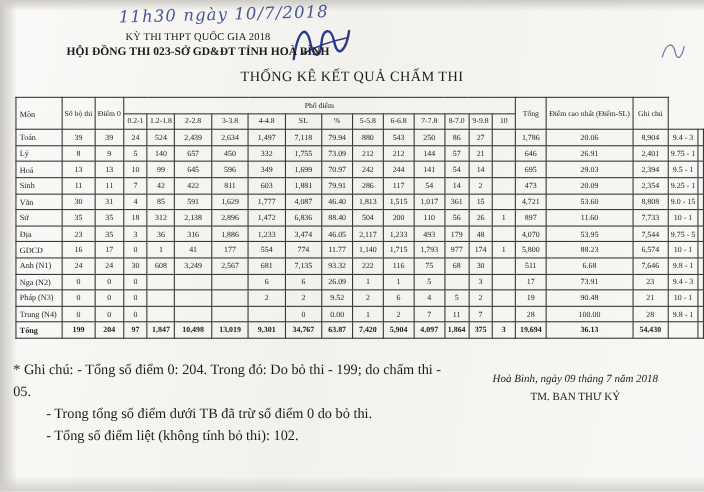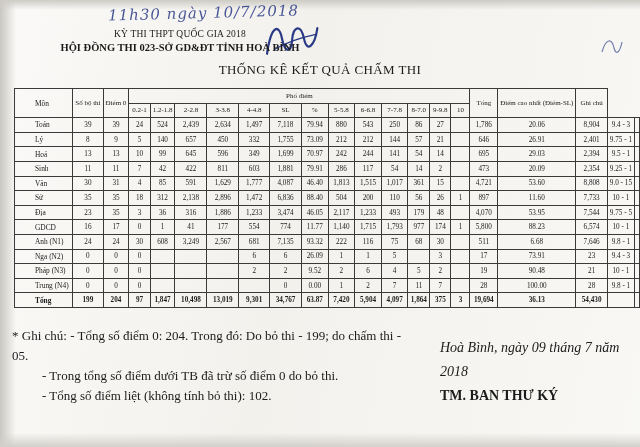--- a/index.html
+++ b/index.html
@@ -59,38 +59,38 @@
     background:transparent;
   }
   th,td{
     border:0.7px solid #3a3a3a;
     padding:0 2px;
     text-align:center;
     height:13.6px;
     white-space:nowrap;
   }
   thead th{font-weight:normal;font-size:7px;}
-  .rowlabel{text-align:left;padding-left:20px;font-size:7.4px;width:36px;}
+  .rowlabel{text-align:left;padding-left:3px;font-size:7.4px;width:36px;}
   .tot td{font-weight:bold;}
   td.num{font-variant-numeric:tabular-nums;}
   .narrow{width:17px;}
   .wide{width:30px;}
   .w2{width:24px;}
 
   
   .notes{
     position:absolute;left:12px;top:326px;width:400px;
     font-size:13px;line-height:1.55;
   }
   .notes .ind{padding-left:30px;display:block;}
   .sign-block{
-    position:absolute;right:10px;top:336px;width:190px;text-align:left;
-    font-size:14px;line-height:1.7;
-  }
-  .sign-block .b{font-weight:bold;}
+    position:absolute;right:22px;top:336px;width:190px;text-align:center;
+    font-size:10px;line-height:1.7;
+  }
+  .sign-block .b{font-weight:normal;}
 </style>
 </head>
 <body>
 
 <div class="sheet"></div>
 <div class="shadow-l"></div>
 <div class="shadow-t"></div>
 <div class="shadow-b"></div>
 
 <div class="handwrite">11h30  ngày 10/7/2018</div>

